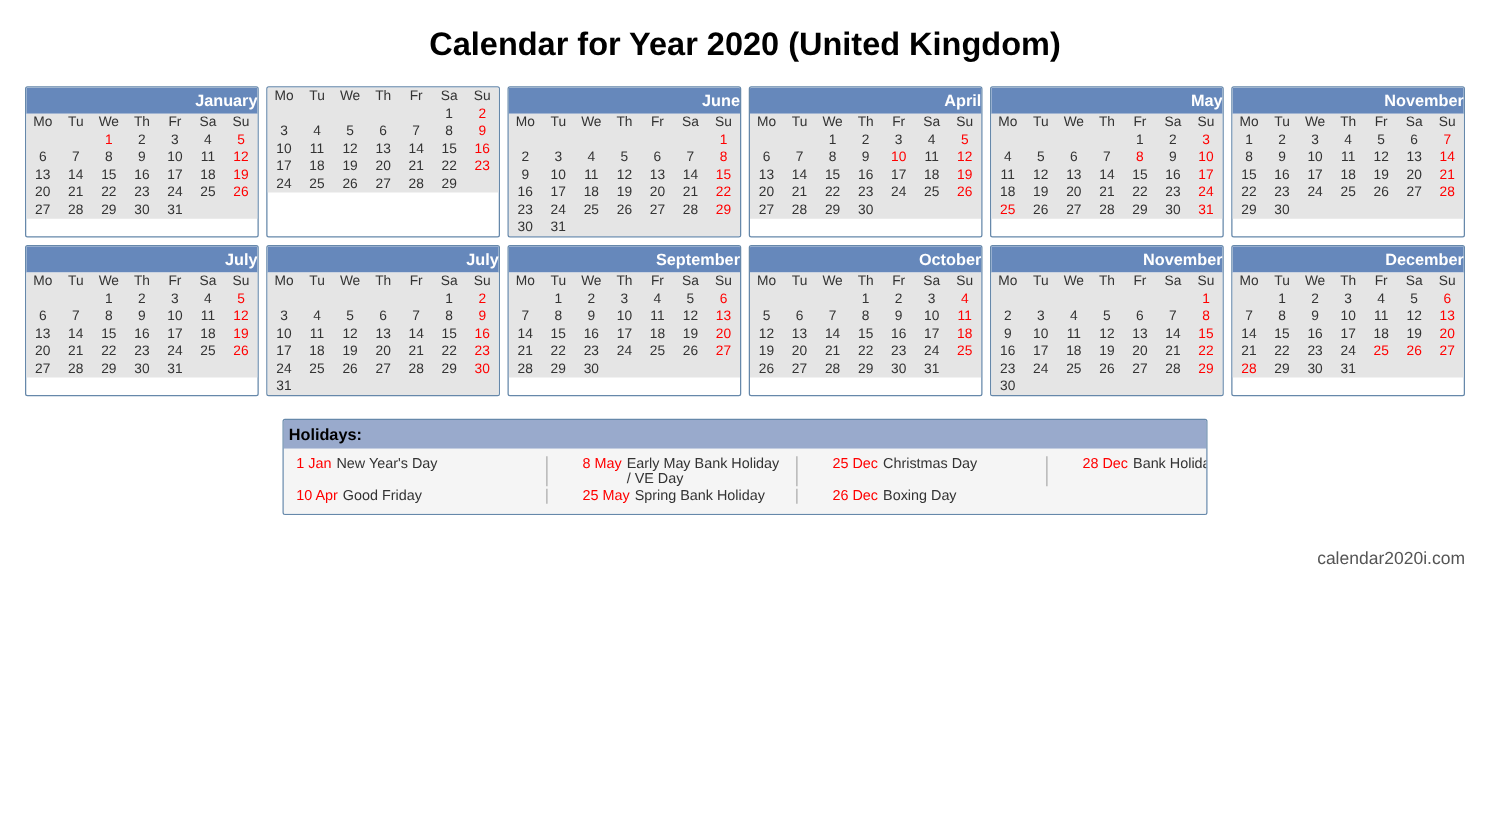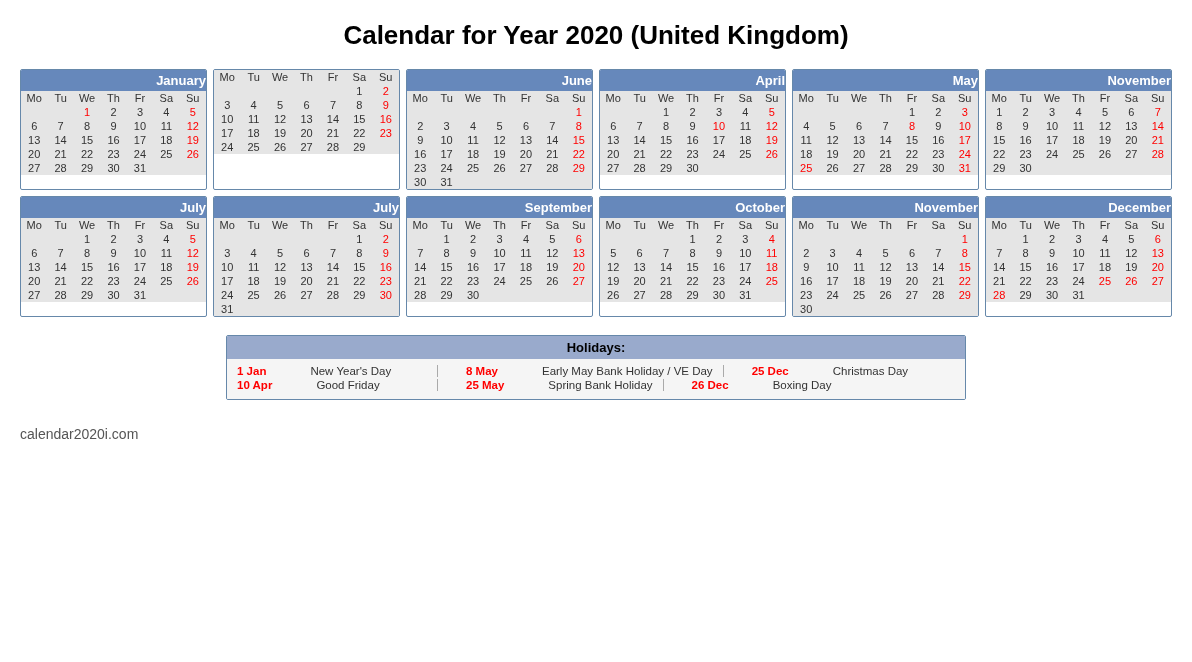--- a/index.html
+++ b/index.html
@@ -60,21 +60,20 @@
     }
     .holidays-section {
       margin: 10px auto 10px auto;
       width: 740px;
       border: 1px solid #6688aa;
       border-radius: 2px;
       overflow: hidden;
     }
     .holidays-header {
       background: #99aacc;
-      text-align: center;
       font-size: 13px;
       font-weight: bold;
       padding: 4px;
       color: #000;
     }
     .holidays-body {
       background: #f5f5f5;
       padding: 6px 10px;
       font-size: 11.5px;
     }
@@ -87,24 +86,24 @@
       display: flex;
       align-items: baseline;
       gap: 4px;
       min-width: 200px;
       padding-right: 10px;
     }
     .holiday-item + .holiday-item {
       border-left: 1px solid #aaa;
       padding-left: 28px;
     }
-    .hday-date { color: red; font-weight: bold; white-space: nowrap; }
-    .hday-name { color: #333; margin-left: 40px; }
+    .hday-date { color: red; font-weight: normal; white-space: nowrap; }
+    .hday-name { color: #333; }
     .footer {
-      text-align: left;
+      text-align: right;
       font-size: 14px;
       color: #555;
       margin-top: 26px;
     }
   </style>
 </head>
 <body>
 
 <h1>Calendar for Year 2020 (United Kingdom)</h1>
 
@@ -902,20 +901,24 @@
           <span class="hday-name">New Year's Day</span>
         </div>
         <div class="holiday-item">
           <span class="hday-date">8 May</span>
           <span class="hday-name">Early May Bank Holiday / VE Day</span>
         </div>
         <div class="holiday-item">
           <span class="hday-date">25 Dec</span>
           <span class="hday-name">Christmas Day</span>
         </div>
+        <div class="holiday-item">
+          <span class="hday-date">28 Dec</span>
+          <span class="hday-name">Bank Holiday</span>
+        </div>
       </div>
       <div class="holidays-row">
         <div class="holiday-item">
           <span class="hday-date">10 Apr</span>
           <span class="hday-name">Good Friday</span>
         </div>
         <div class="holiday-item">
           <span class="hday-date">25 May</span>
           <span class="hday-name">Spring Bank Holiday</span>
         </div>

